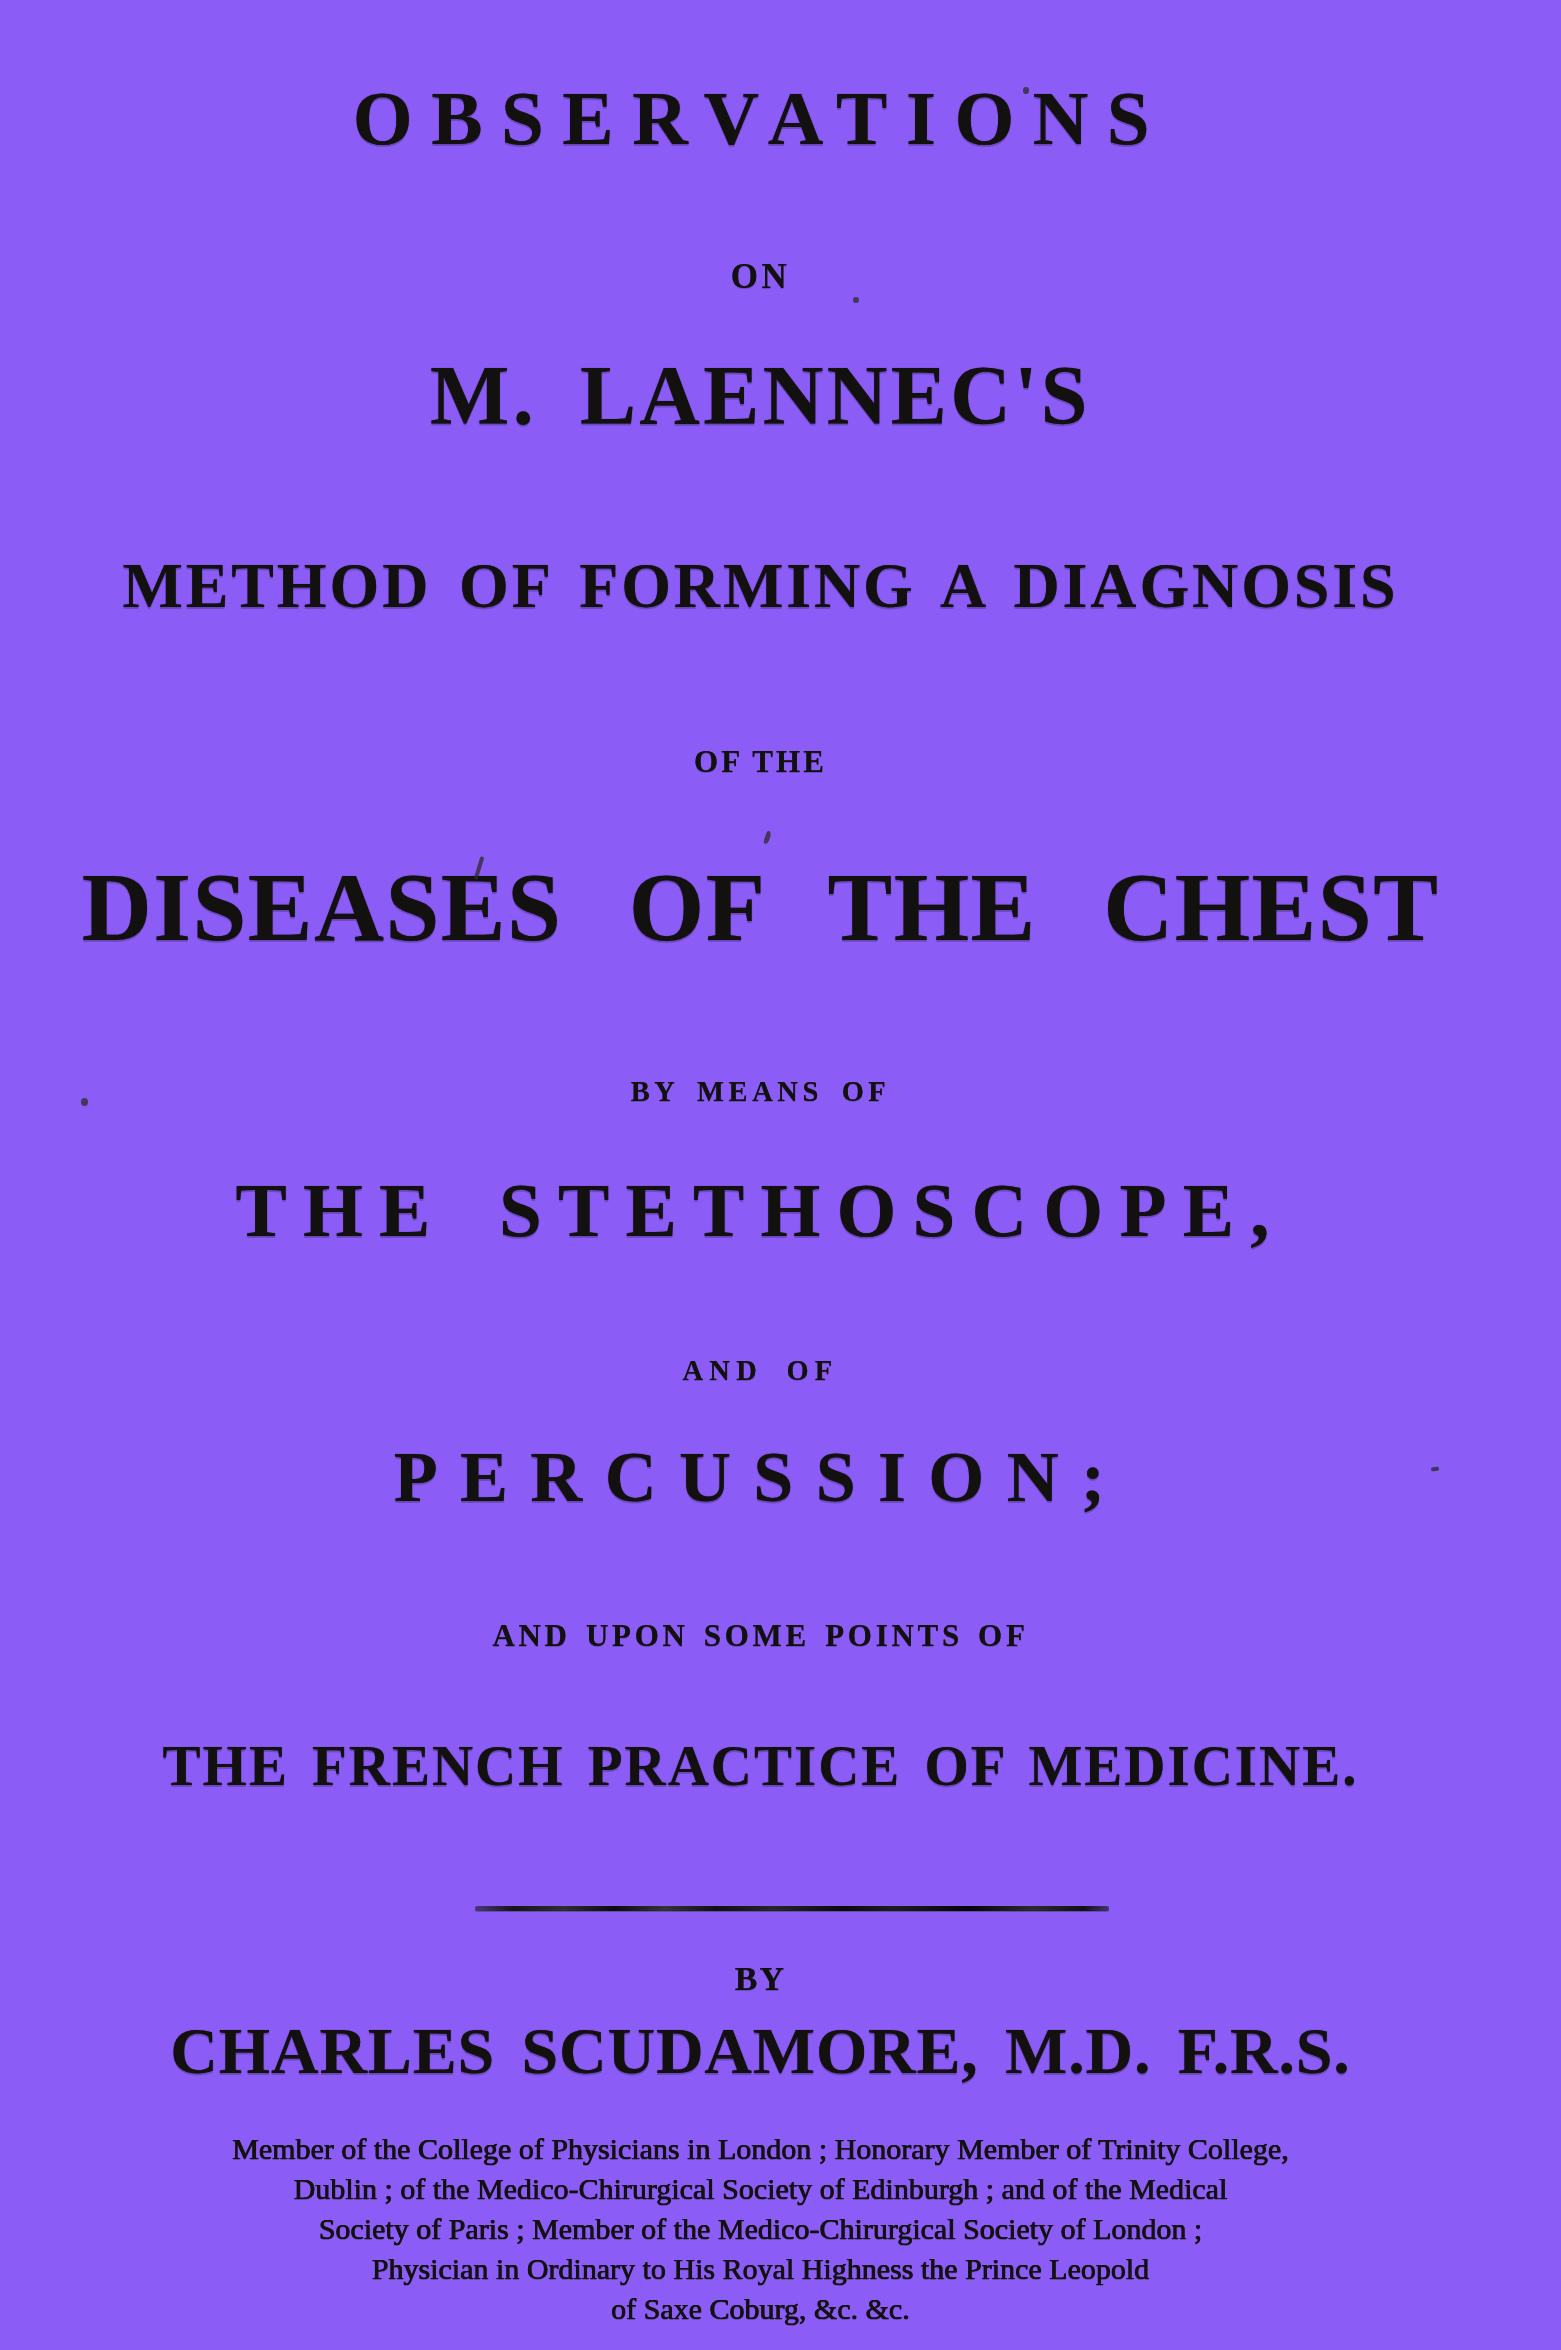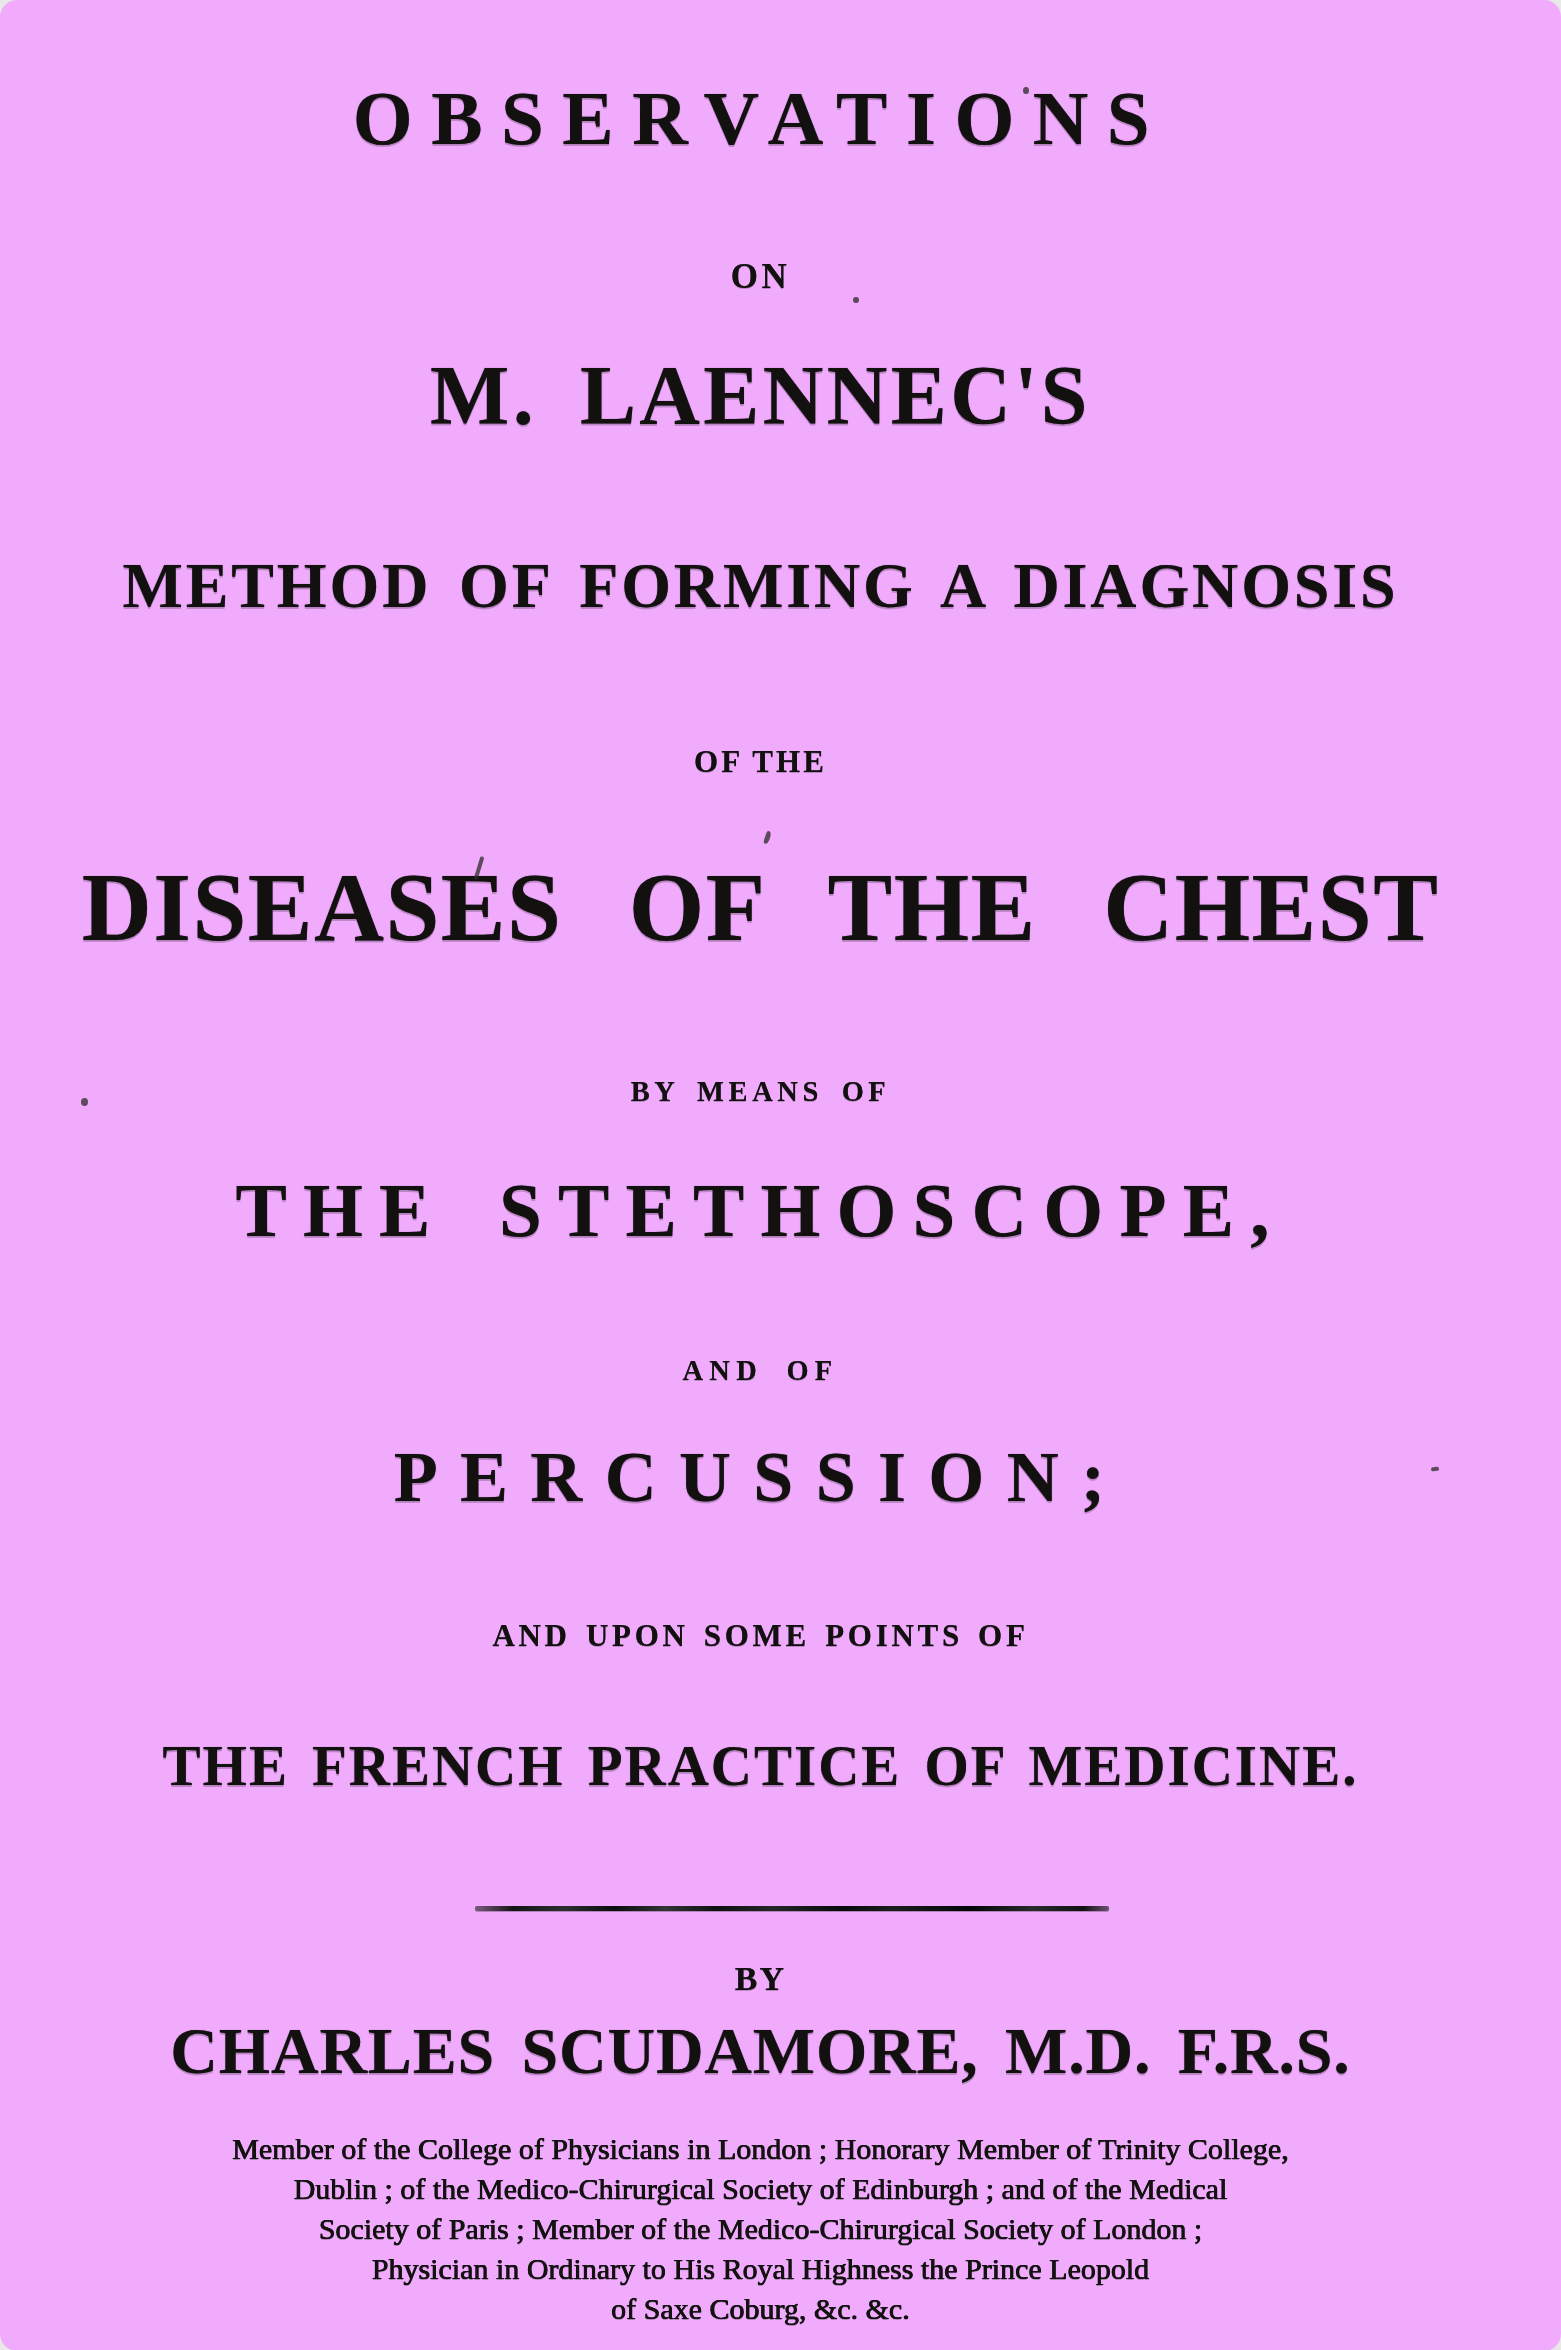--- a/index.html
+++ b/index.html
@@ -86,21 +86,21 @@
   .a-dot-title      { top: 87px;   left: 1023px; width: 5.5px;  height: 7.3px;  border-radius: 50%; }
   .a-dot-on         { top: 297px;  left: 853px;  width: 5.5px;  height: 6.4px;  border-radius: 50%; }
   .a-comma-ofthe    { top: 831px;  left: 765px;  width: 4.6px;  height: 13px; border-radius: 40% 60% 60% 40%; transform: rotate(18deg); }
   .a-slash          { top: 856px;  left: 477px;  width: 3.7px;  height: 24px; border-radius: 1.8px; transform: rotate(17deg); }
   .a-dot-left       { top: 1098px; left: 81px;   width: 7.3px;  height: 8.3px;  border-radius: 50%; }
   .a-tick-right     { top: 1467px; left: 1431px; width: 8.3px;  height: 3.7px;  border-radius: 1.8px; transform: rotate(-8deg); }
 </style>
 </head>
 <body>
 
-<div class="page" style="background: #f0abfc; border-radius: 17px;">
+<div class="page" style="background: #8b5cf6;">
 
   <div class="line display l-observations">OBSERVATIONS</div>
   <div class="line small l-on">ON</div>
   <div class="line display l-laennecs">M. LAENNEC'S</div>
   <div class="line display l-method">METHOD OF FORMING A DIAGNOSIS</div>
   <div class="line small l-ofthe">OF THE</div>
   <div class="line display l-diseases">DISEASES OF THE CHEST</div>
   <div class="line small l-bymeans">BY MEANS OF</div>
   <div class="line display l-stethoscope">THE STETHOSCOPE,</div>
   <div class="line small l-andof">AND OF</div>

